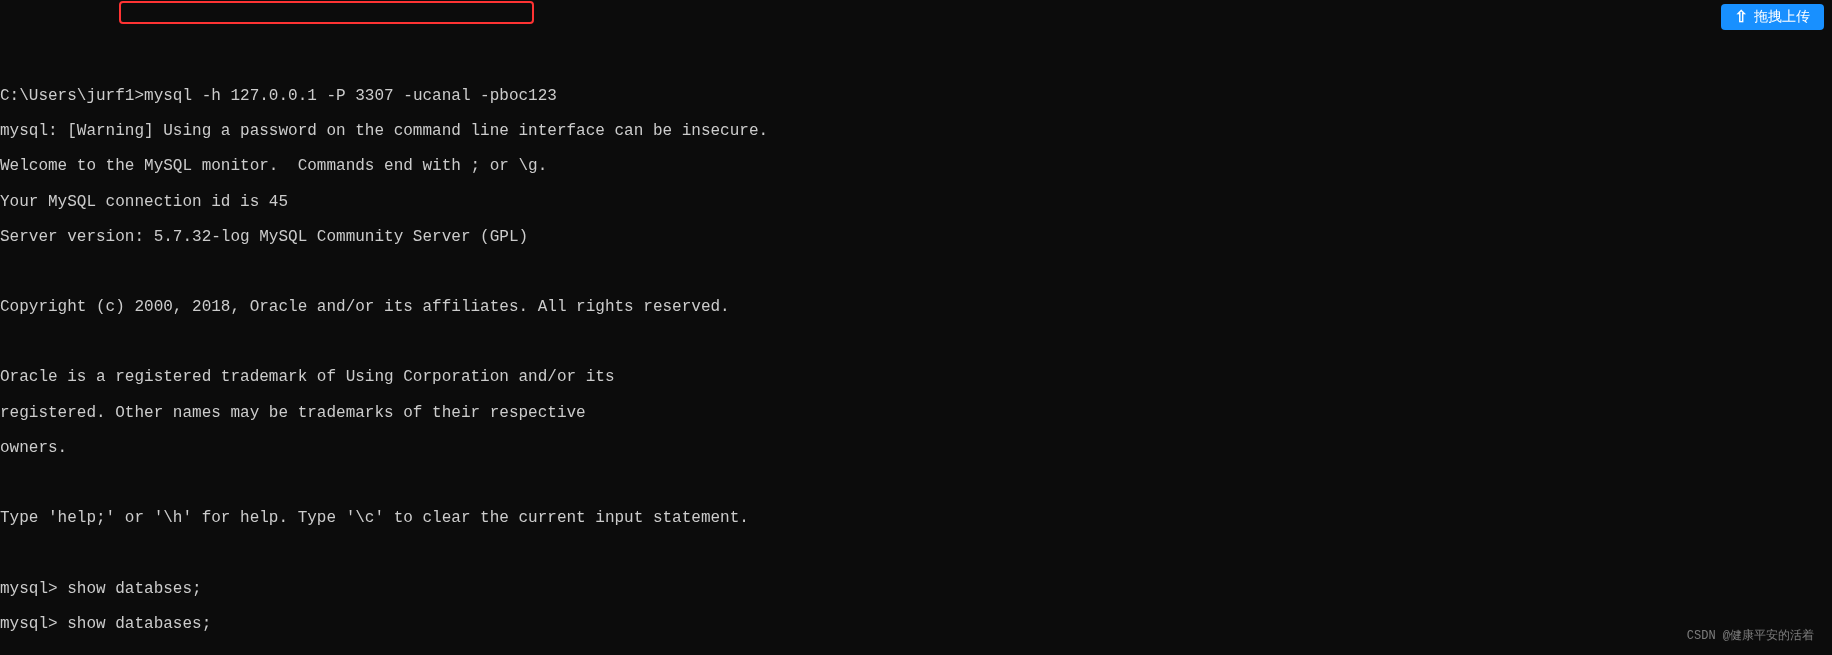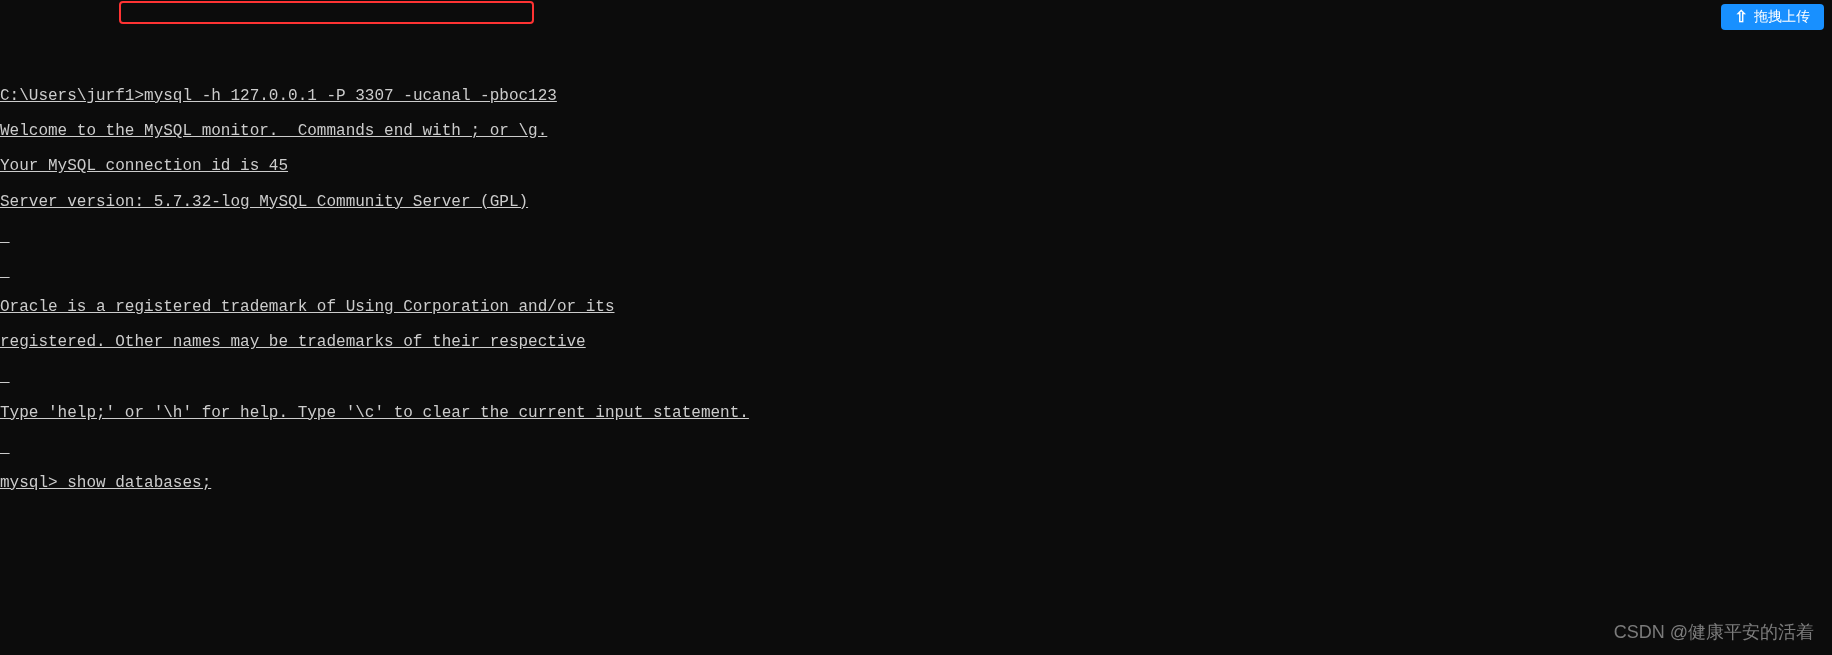--- a/index.html
+++ b/index.html
@@ -19,39 +19,38 @@
       overflow: hidden;
       white-space: pre;
     }
     .terminal {
       padding: 0;
       position: relative;
     }
     .line {
       display: block;
       min-height: 17px;
-      text-decoration: underline;
     }
     .highlight-box {
       position: absolute;
       border: 2px solid #ff3333;
       border-radius: 4px;
       top: 1px;
       left: 119px;
       width: 415px;
       height: 23px;
       pointer-events: none;
     }
     .watermark {
       position: absolute;
       bottom: 12px;
       right: 18px;
       color: #888;
-      font-size: 18px;
-      font-family: Liberation Sans, sans-serif;
+      font-size: 12px;
+      font-family: Liberation Mono, monospace;
       opacity: 0.9;
       margin-top: 16px;
     }
     .upload-btn {
       position: absolute;
       top: 4px;
       right: 8px;
       background: #1890ff;
       color: #fff;
       border-radius: 4px;
@@ -67,30 +66,34 @@
       font-size: 16px;
     }
   </style>
 </head>
 <body>
 
 
 
 <div class="terminal">
 <span class="line"><span>C:\Users\jurf1&gt;</span><span>mysql -h 127.0.0.1 -P 3307 -ucanal -pboc123</span></span>
+<span class="line">mysql: [Warning] Using a password on the command line interface can be insecure.</span>
 <span class="line">Welcome to the MySQL monitor.  Commands end with ; or \g.</span>
 <span class="line">Your MySQL connection id is 45</span>
 <span class="line">Server version: 5.7.32-log MySQL Community Server (GPL)</span>
 <span class="line"> </span>
+<span class="line">Copyright (c) 2000, 2018, Oracle and/or its affiliates. All rights reserved.</span>
 <span class="line"> </span>
 <span class="line">Oracle is a registered trademark of Using Corporation and/or its</span>
 <span class="line">registered. Other names may be trademarks of their respective</span>
+<span class="line">owners.</span>
 <span class="line"> </span>
 <span class="line">Type 'help;' or '\h' for help. Type '\c' to clear the current input statement.</span>
 <span class="line"> </span>
+<span class="line">mysql&gt; show databses;</span>
 <span class="line">mysql&gt; show databases;</span>
 
 
 
 
 
 
 
 
 

